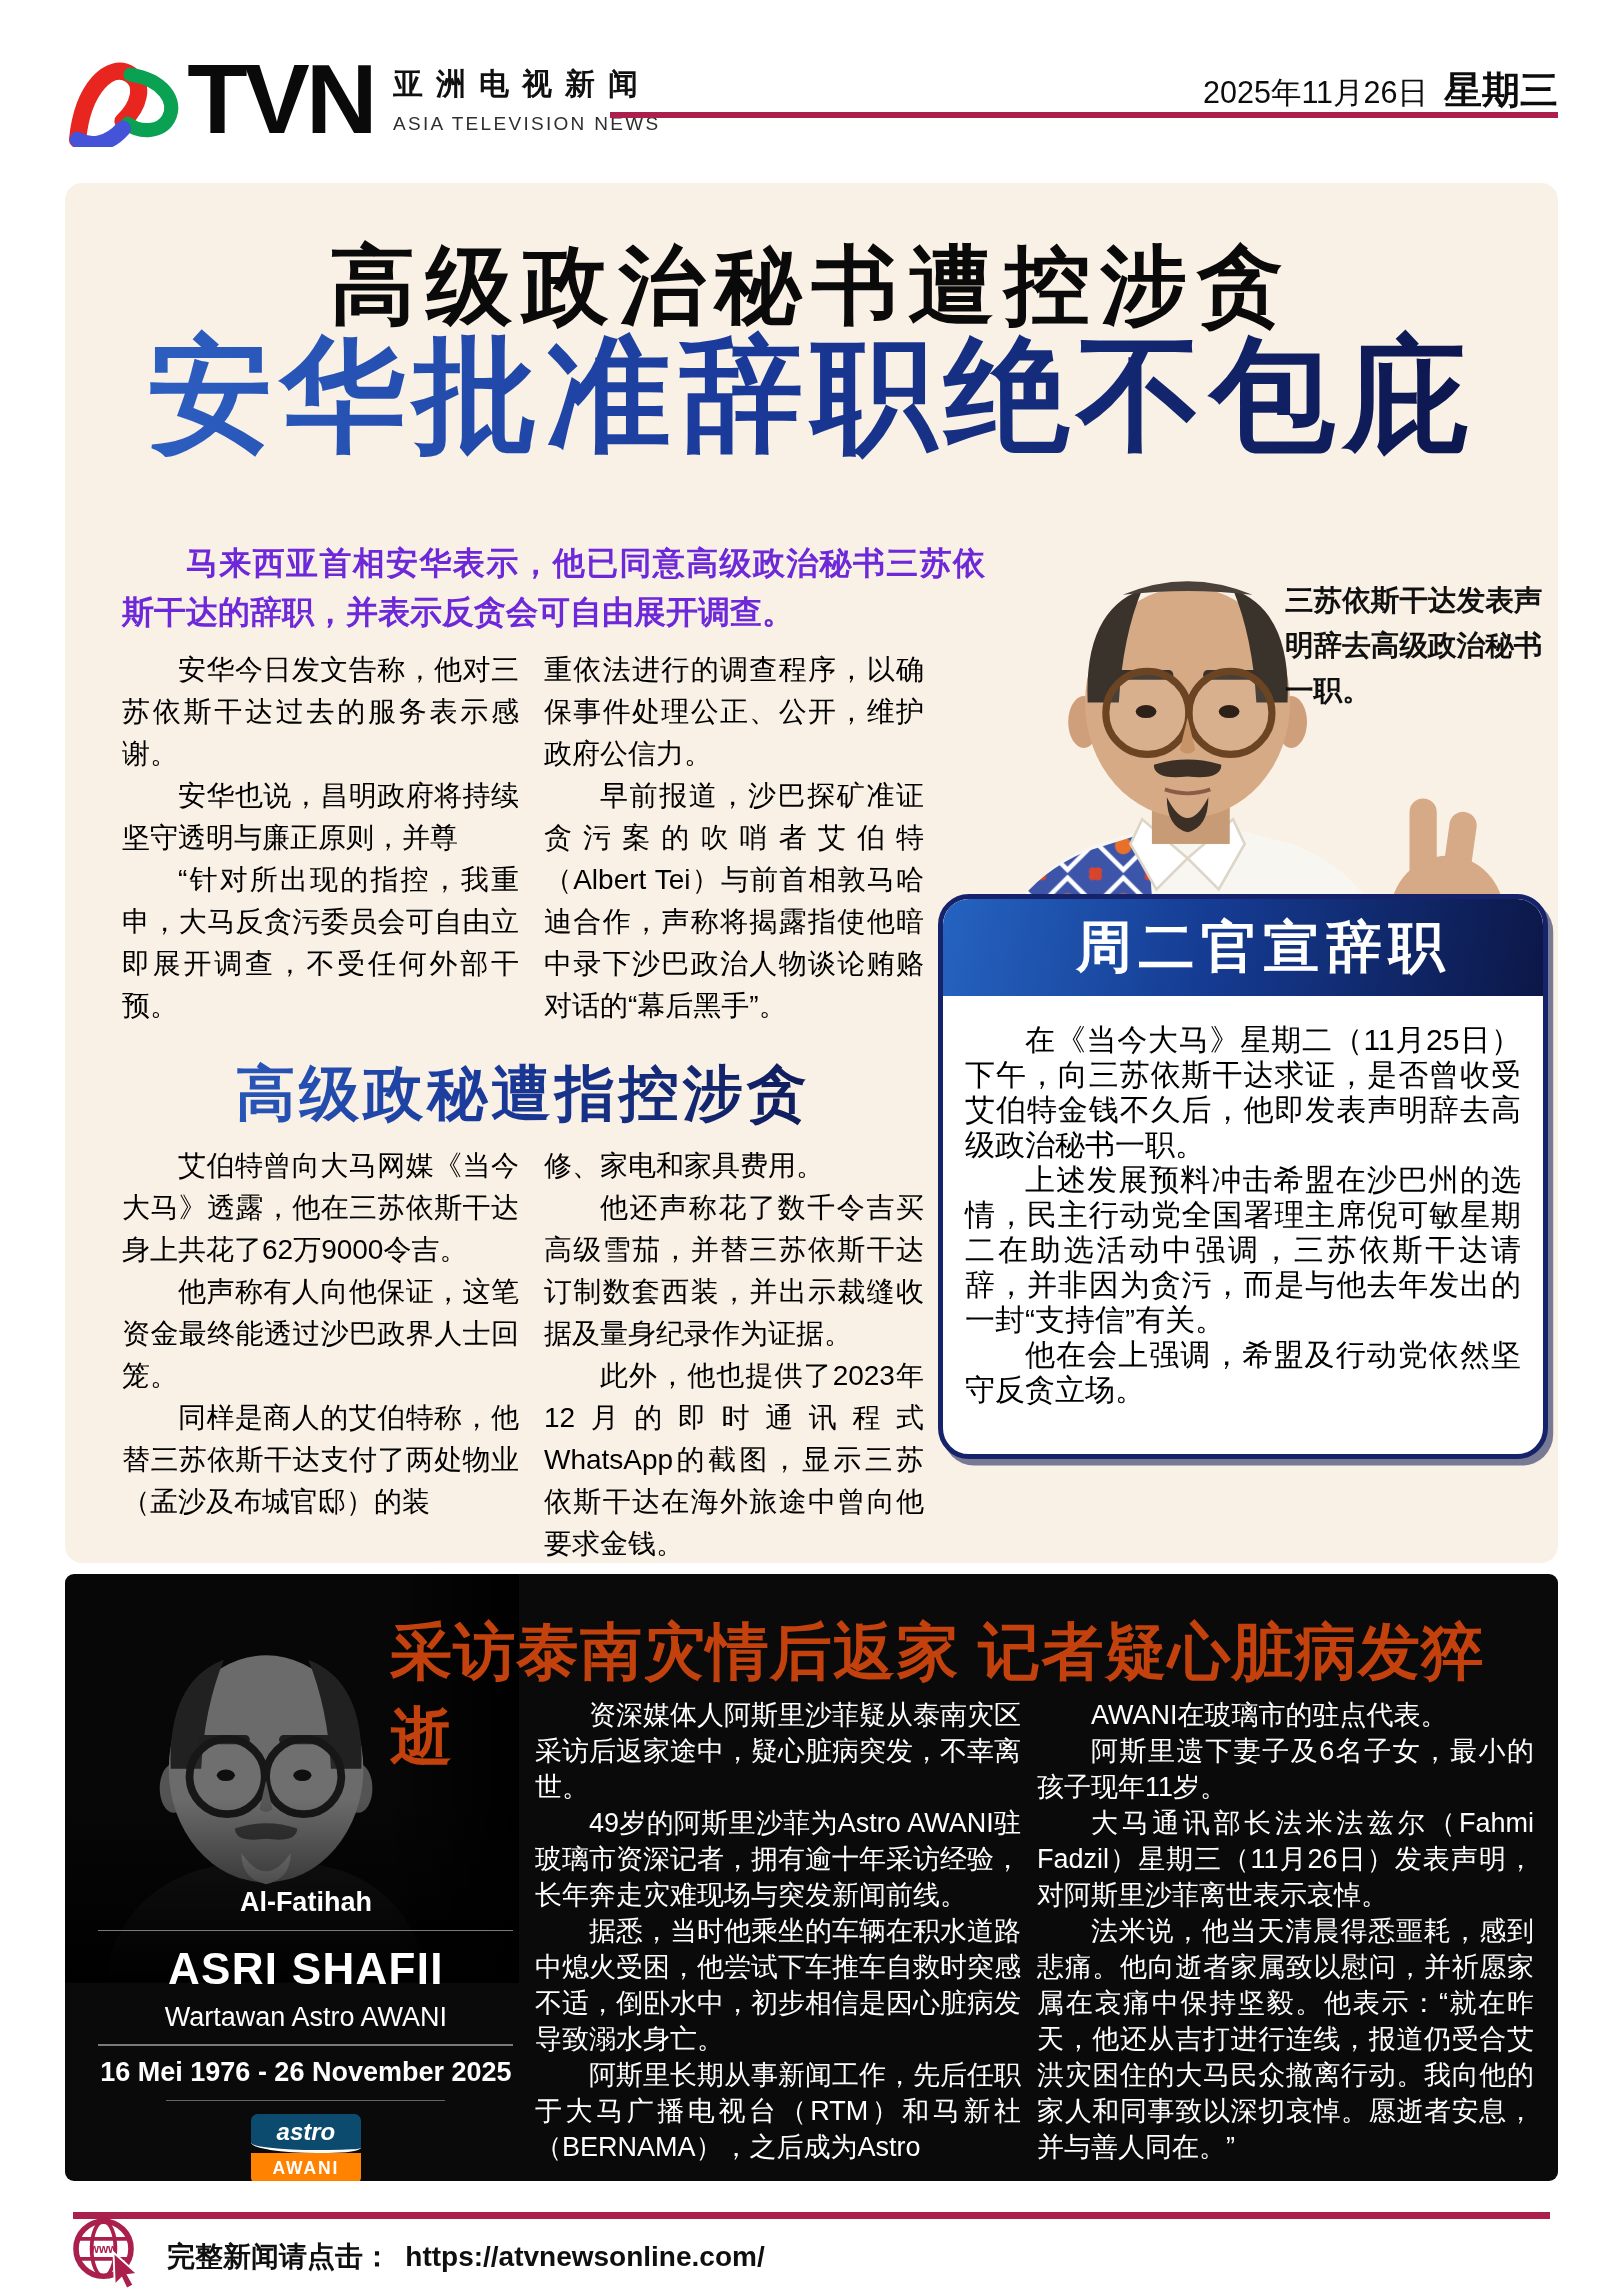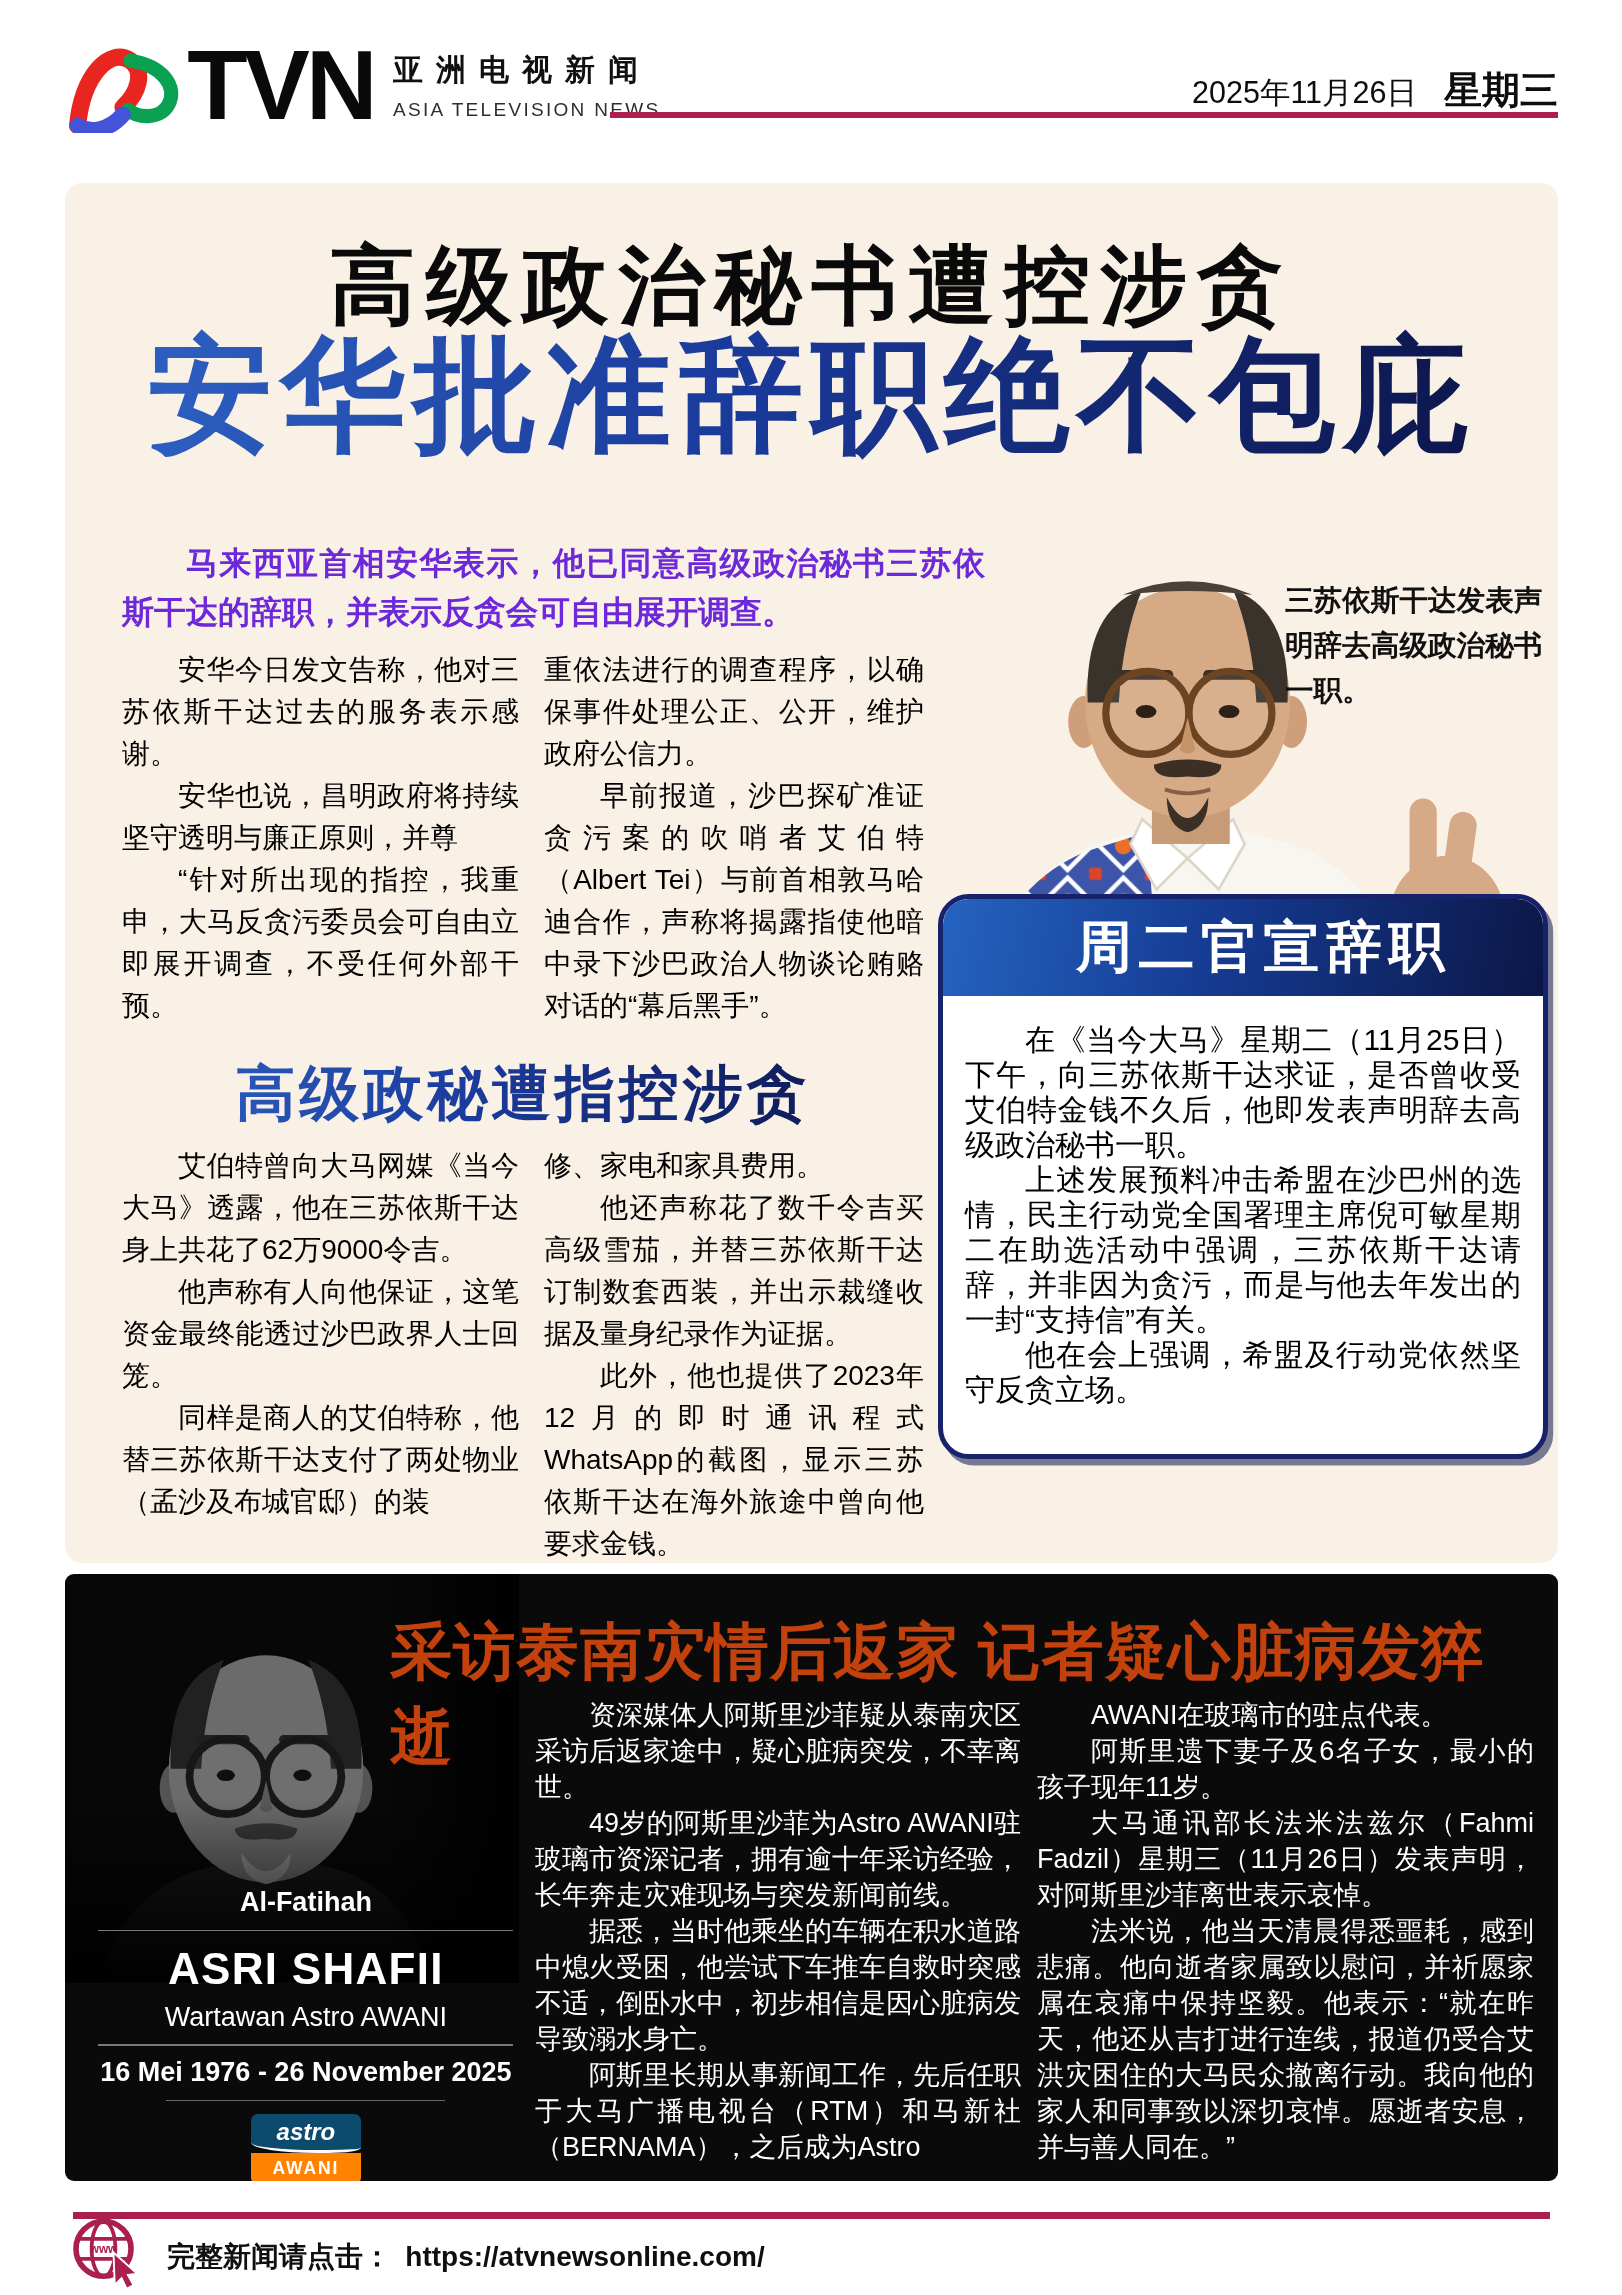--- a/index.html
+++ b/index.html
@@ -1,27 +1,27 @@
 <!DOCTYPE html>
 <html style="font-size:10.4px"><head>
 <meta charset="utf-8">
 <style>
   * { margin:0; padding:0; box-sizing:border-box; }
   html,body { width:1623px; height:2295px; background:#ffffff;
     font-family:"Liberation Sans","DejaVu Sans",sans-serif; position:relative; overflow:hidden; }
 
   
   .header { position:absolute; left:0; top:0; width:1623px; height:183px; }
-  .logo-row { position:absolute; left:62px; top:41px; display:flex; align-items:flex-start; }
+  .logo-row { position:absolute; left:62px; top:55px; display:flex; align-items:flex-start; }
   .swirl { width:133px; height:92px; }
   .logo-tvn { font-size:99px; font-weight:900; letter-spacing:-3.9px; color:#0a0a0a; line-height:88px; margin-left:-7.8px; }
   .logo-text-block { margin-left:19.5px; padding-top:9px; }
   .logo-cn { font-size:30px; font-weight:700; letter-spacing:13px; color:#101010; }
   .logo-en { font-size:19px; letter-spacing:2.3px; color:#2e2e2e; margin-top:7.8px; }
-  .header-date { position:absolute; right:65px; top:65px; display:flex; align-items:baseline; gap:27px; color:#0d0d0d; }
+  .header-date { position:absolute; right:65px; top:65px; display:flex; align-items:baseline; gap:16px; color:#0d0d0d; }
   .hd-date { font-size:30.5px; }
   .hd-week { font-size:38px; font-weight:900; }
   .header-rule { position:absolute; left:610px; right:65px; top:112px; height:5.8px; background:#aa1f4c; }
 
   
   .main-card { position:absolute; left:65px; top:183px; width:1493px; height:1380px;
     background:#faf1e6; border-radius:17px; overflow:hidden; }
   .kicker { position:absolute; left:0; top:45px; width:100%; text-align:center;
     font-size:86px; font-weight:900; letter-spacing:10.4px; color:#0a0a0a; }
   .grad-blue { background:linear-gradient(93deg,#2f64c6 0%,#1a3a9a 45%,#0c1448 98%);

